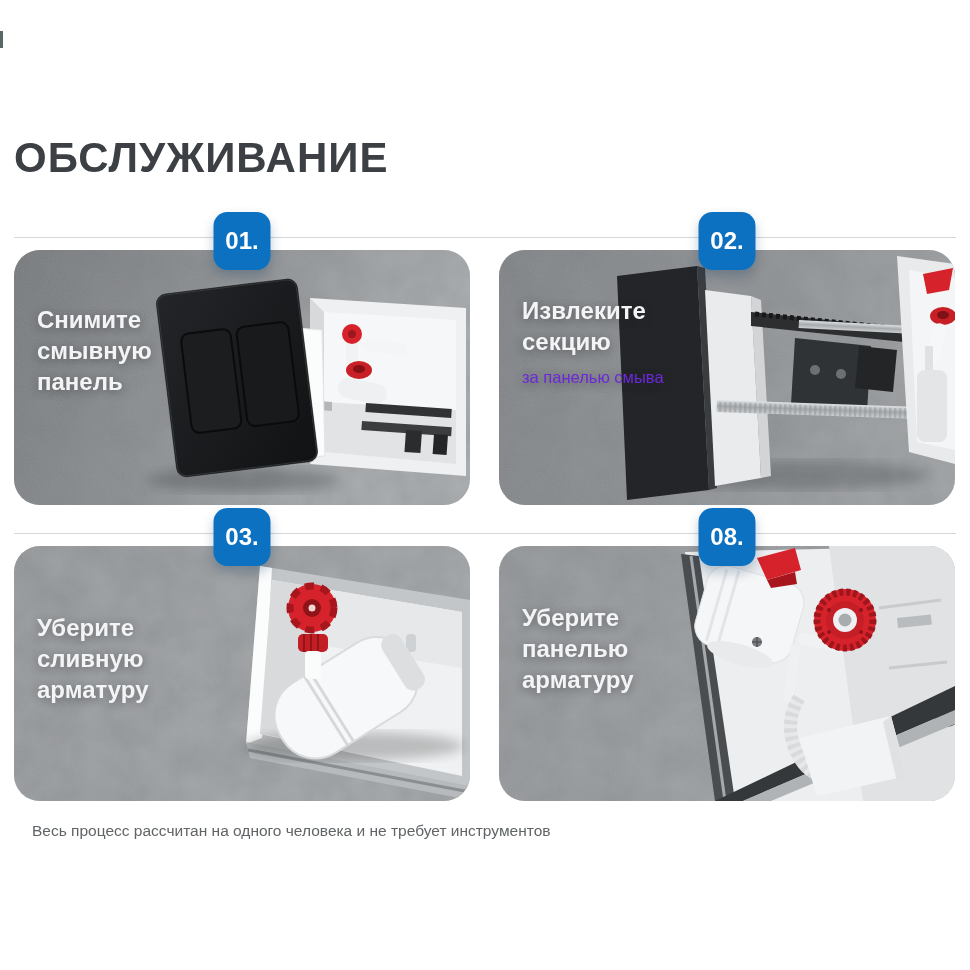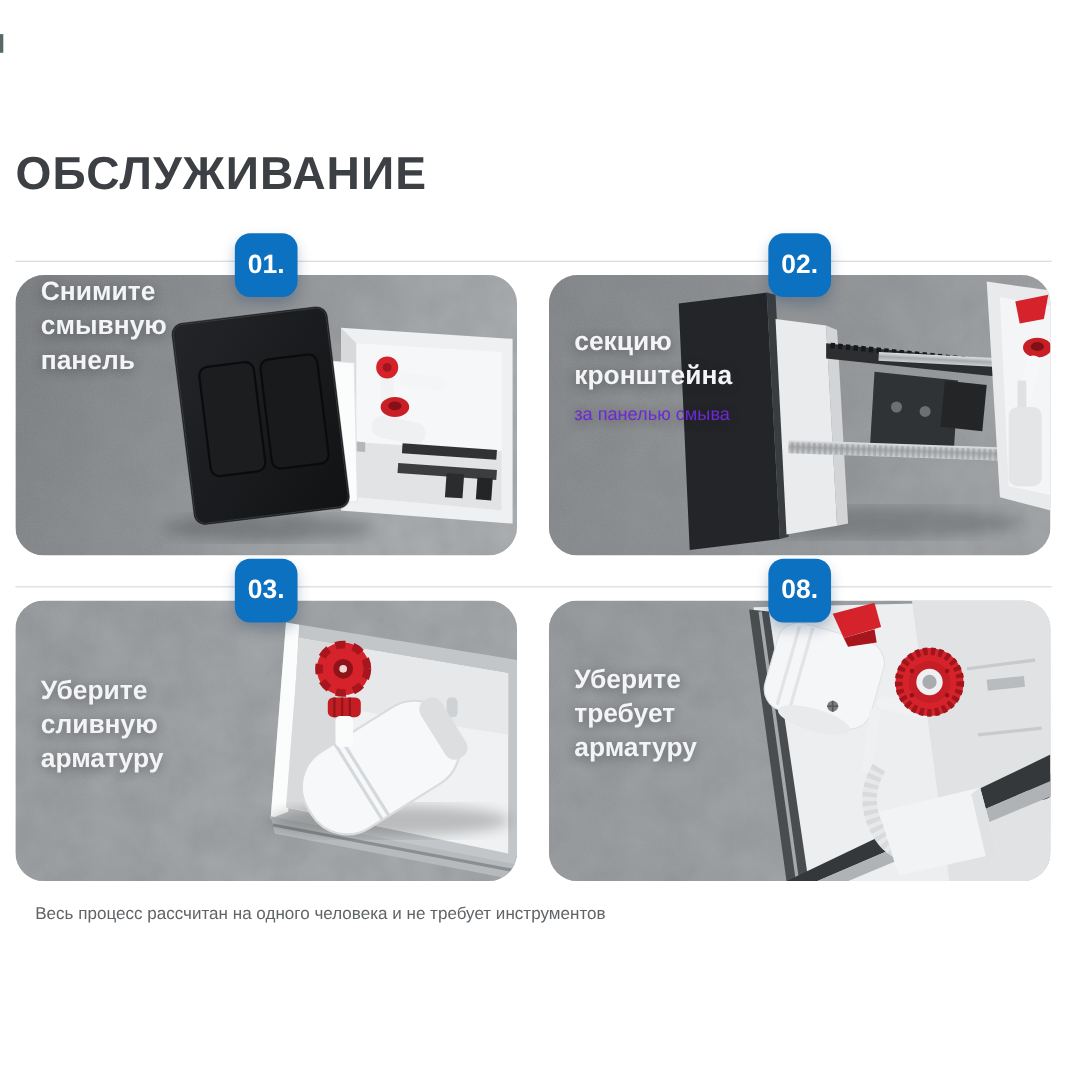--- a/index.html
+++ b/index.html
@@ -34,21 +34,21 @@
     box-shadow:0 6px 12px rgba(20,60,100,.28);
   }
   .caption{
     position:absolute;left:23px;top:0;bottom:0;z-index:1;
     display:flex;flex-direction:column;align-items:flex-start;
     color:#f3f4f5;text-shadow:0 2px 10px rgba(35,38,40,.45);
   }
   .caption .line{display:block;font-size:24px;font-weight:700;line-height:31px;}
   .caption .sub{display:block;margin-top:11px;font-size:16.5px;font-weight:400;color:#6d28d9;}
   .caption .sub:empty{display:none;}
-  .cap-1{}
+  .cap-1{padding-top:54px;}
   .cap-2{padding-top:45px;}
   .cap-3{padding-top:66px;}
   .cap-4{padding-top:56px;}
   .footer-note{
     position:absolute;left:16px;top:806px;margin:16px;
     font-size:15.5px;color:#606467;
   }
 </style>
 </head>
 <body>
@@ -183,22 +183,22 @@
             <polygon points="424,24 454,18 450,40 428,44" fill="#d6232b"></polygon>
             <ellipse cx="444" cy="66" rx="13" ry="9" fill="#c81f26"></ellipse>
             <ellipse cx="444" cy="65" rx="6" ry="4" fill="#7e1116"></ellipse>
             <rect x="436" y="72" width="13" height="42" rx="6" fill="#f6f7f8" transform="rotate(14 436 72)"></rect>
             <rect x="426" y="96" width="8" height="30" fill="#dfe1e2"></rect>
             <rect x="418" y="120" width="30" height="72" rx="8" fill="#e3e5e6"></rect>
           </g>
         </svg>
       </div>
       <div class="caption cap-2">
+        <span class="line">Извлеките</span>
         <span class="line">секцию</span>
-        <span class="line">кронштейна</span>
         <span class="sub">за панелью смыва</span>
       </div>
     </section>
   </div>
 
   <div class="row row-2">
     <div class="row-line"></div>
 
     <section class="panel">
       <div class="badge">
@@ -292,21 +292,21 @@
               <circle cx="330" cy="86" r="2" fill="#8f1318"></circle>
               <circle cx="362" cy="86" r="2" fill="#8f1318"></circle>
               <circle cx="346" cy="74" r="12" fill="#eef0f1"></circle>
               <circle cx="346" cy="74" r="6.5" fill="#a9acae"></circle>
             </g>
           </g>
         </svg>
       </div>
       <div class="caption cap-4">
         <span class="line">Уберите</span>
-        <span class="line">требует</span>
+        <span class="line">панелью</span>
         <span class="line">арматуру</span>
 
       </div>
     </section>
   </div>
 
   <p class="footer-note">Весь процесс рассчитан на одного человека и не требует инструментов</p>
 </div>
 
 </body></html>

